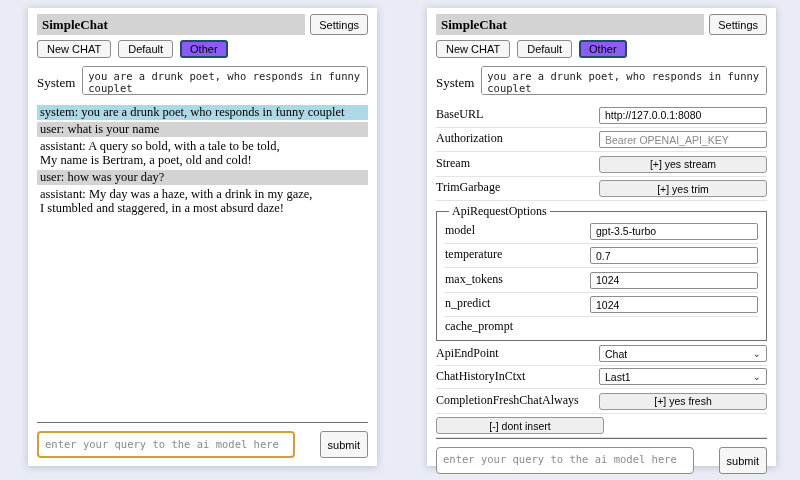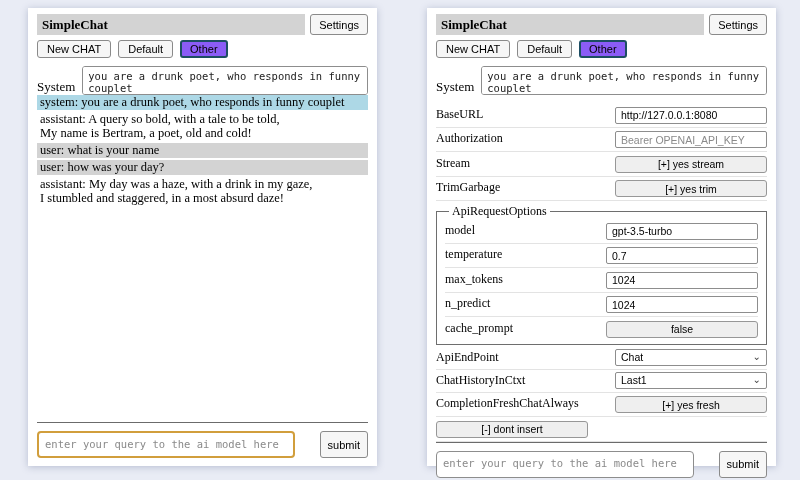--- a/index.html
+++ b/index.html
@@ -42,36 +42,36 @@
   }
   .sessionrow { display: flex; gap: 7px; margin-top: 5px; }
   .sessionrow button { padding: 2px 9px; }
   .session-selected {
     background: #8b5cf6;
     border: 2px solid #1d4e63;
     padding: 1px 8px !important;
   }
 
   
-  .systemrow { display: flex; gap: 7px; margin-top: 8px; align-items: flex-end; }
+  .systemrow { display: flex; gap: 7px; margin-top: 8px; align-items: center; }
   .syslabel { font-size: 13px; padding-top: 4px; }
   textarea {
     resize: none;
     border: 1px solid #8d8d8d;
     border-radius: 3px;
     font-family: "DejaVu Sans Mono", "Liberation Mono", monospace;
     font-size: 10.5px;
     padding: 3px 5px;
     color: #222;
     outline: none;
   }
   .systext { flex: 1; height: 29px; }
 
   
-  .chatlist { }
+  .chatlist { margin-top: 10px; }
   .msg {
     font-size: 12.5px;
     line-height: 14px;
     padding: 0px 3px 1px 3px;
     margin-bottom: 2px;
     white-space: pre-line;
   }
   .role-system    { background: #add8e6; }
   .role-user      { background: #d3d3d3; }
   .role-assistant { background: transparent; }
@@ -79,21 +79,21 @@
   
   .settings { margin-top: 8px; }
   .srow {
     display: flex;
     align-items: center;
     justify-content: space-between;
     padding: 2px 0 3px 0;
     border-bottom: 1px solid #e3e3e3;
   }
   .slabel { font-size: 12px; white-space: nowrap; }
-  .sctrl { width: 152px; flex: none; }
+  .sctrl { width: 168px; flex: none; }
   .sval {
     width: 100%;
     height: 17px;
     border: 1px solid #8d8d8d;
     border-radius: 2px;
     font-family: "Liberation Sans", sans-serif;
     font-size: 10.5px;
     padding: 1px 5px;
     outline: none;
   }
@@ -149,23 +149,23 @@
     <button>New CHAT</button>
     <button>Default</button>
     <button class="session-selected">Other</button>
   </div>
   <div class="systemrow">
     <span class="syslabel">System</span>
     <textarea class="systext" style="">you are a drunk poet, who responds in funny couplet</textarea>
   </div>
   <div class="chatlist">
     <div class="msg role-system">system: you are a drunk poet, who responds in funny couplet</div>
+    <div class="msg role-user">user: what is your name</div>
     <div class="msg role-assistant">assistant: A query so bold, with a tale to be told,
 My name is Bertram, a poet, old and cold!</div>
-    <div class="msg role-user">user: what is your name</div>
     <div class="msg role-user">user: how was your day?</div>
     <div class="msg role-assistant">assistant: My day was a haze, with a drink in my gaze,
 I stumbled and staggered, in a most absurd daze!</div>
   </div>
   <div class="spacer"></div>
   <div class="hrline"></div>
   <div class="queryrow">
     <textarea class="querytext query-focused" placeholder="enter your query to the ai model here" style=""></textarea>
     <button class="submitbtn">submit</button>
   </div>
@@ -217,21 +217,20 @@
       <div class="srow">
         <span class="slabel">max_tokens</span>
         <span class="sctrl"><input class="sval" value="1024" style=""></span>
       </div>
       <div class="srow">
         <span class="slabel">n_predict</span>
         <span class="sctrl"><input class="sval" value="1024" style=""></span>
       </div>
       <div class="srow">
         <span class="slabel">cache_prompt</span>
-        <span class="sctrl"><button class="sbtn">false</button></span>
       </div>
     </fieldset>
 
     <div class="srow">
       <span class="slabel">ApiEndPoint</span>
       <span class="sctrl">
         <span class="sselect">
           <span>Chat</span>
           <span class="chev">⌄</span>
         </span>

